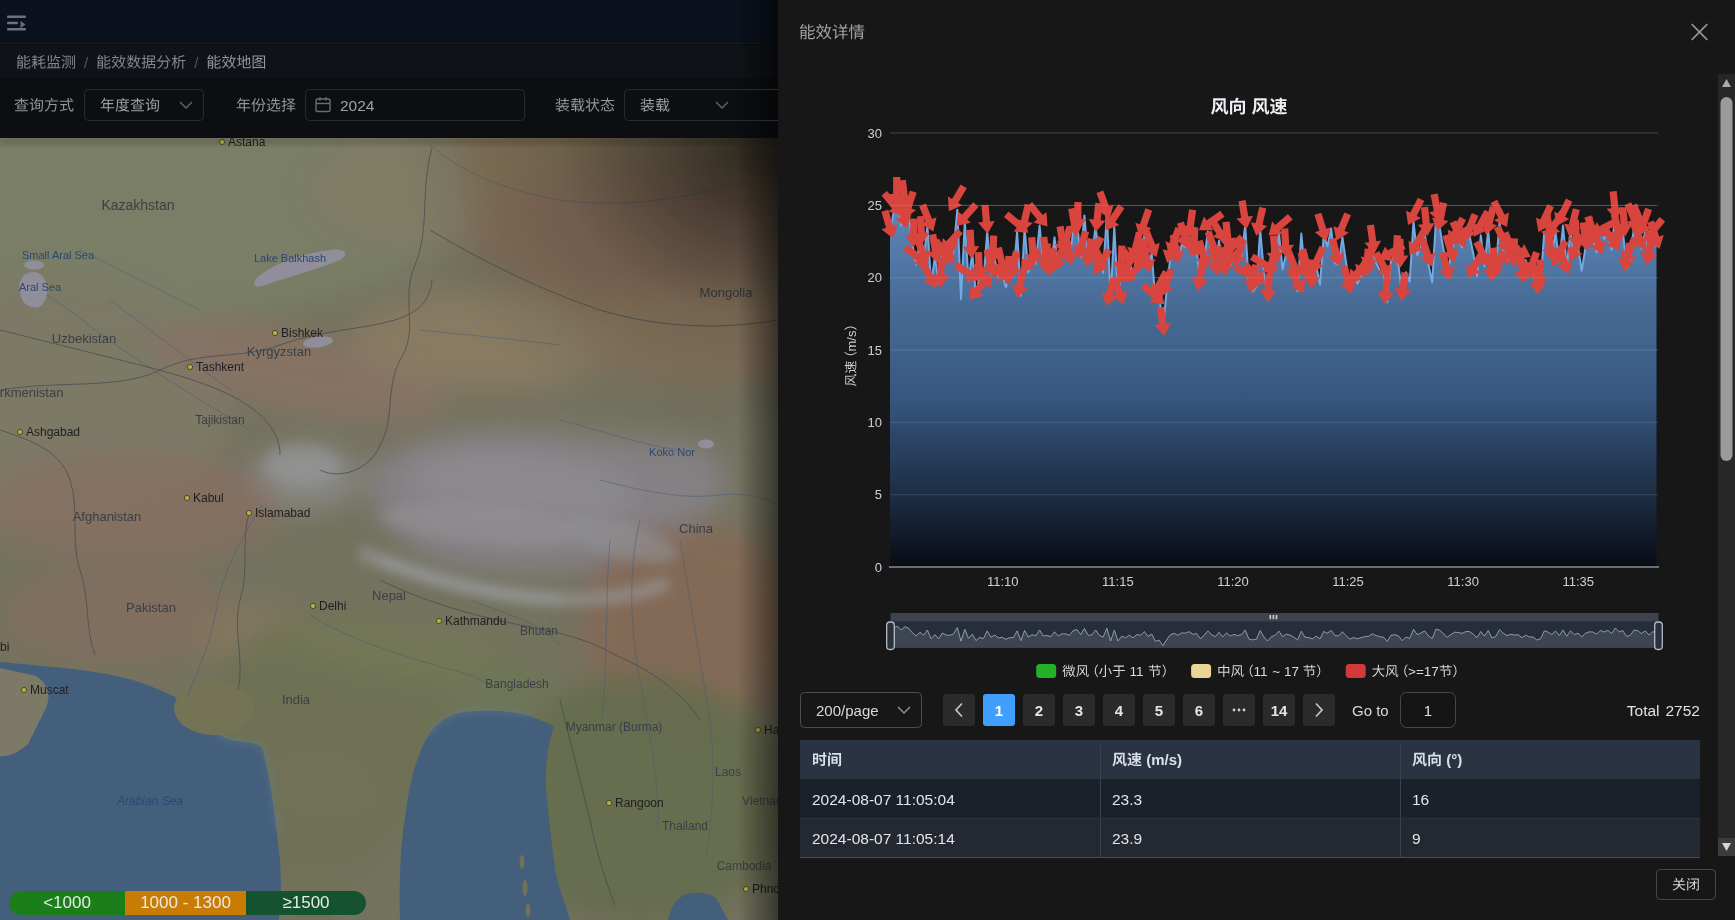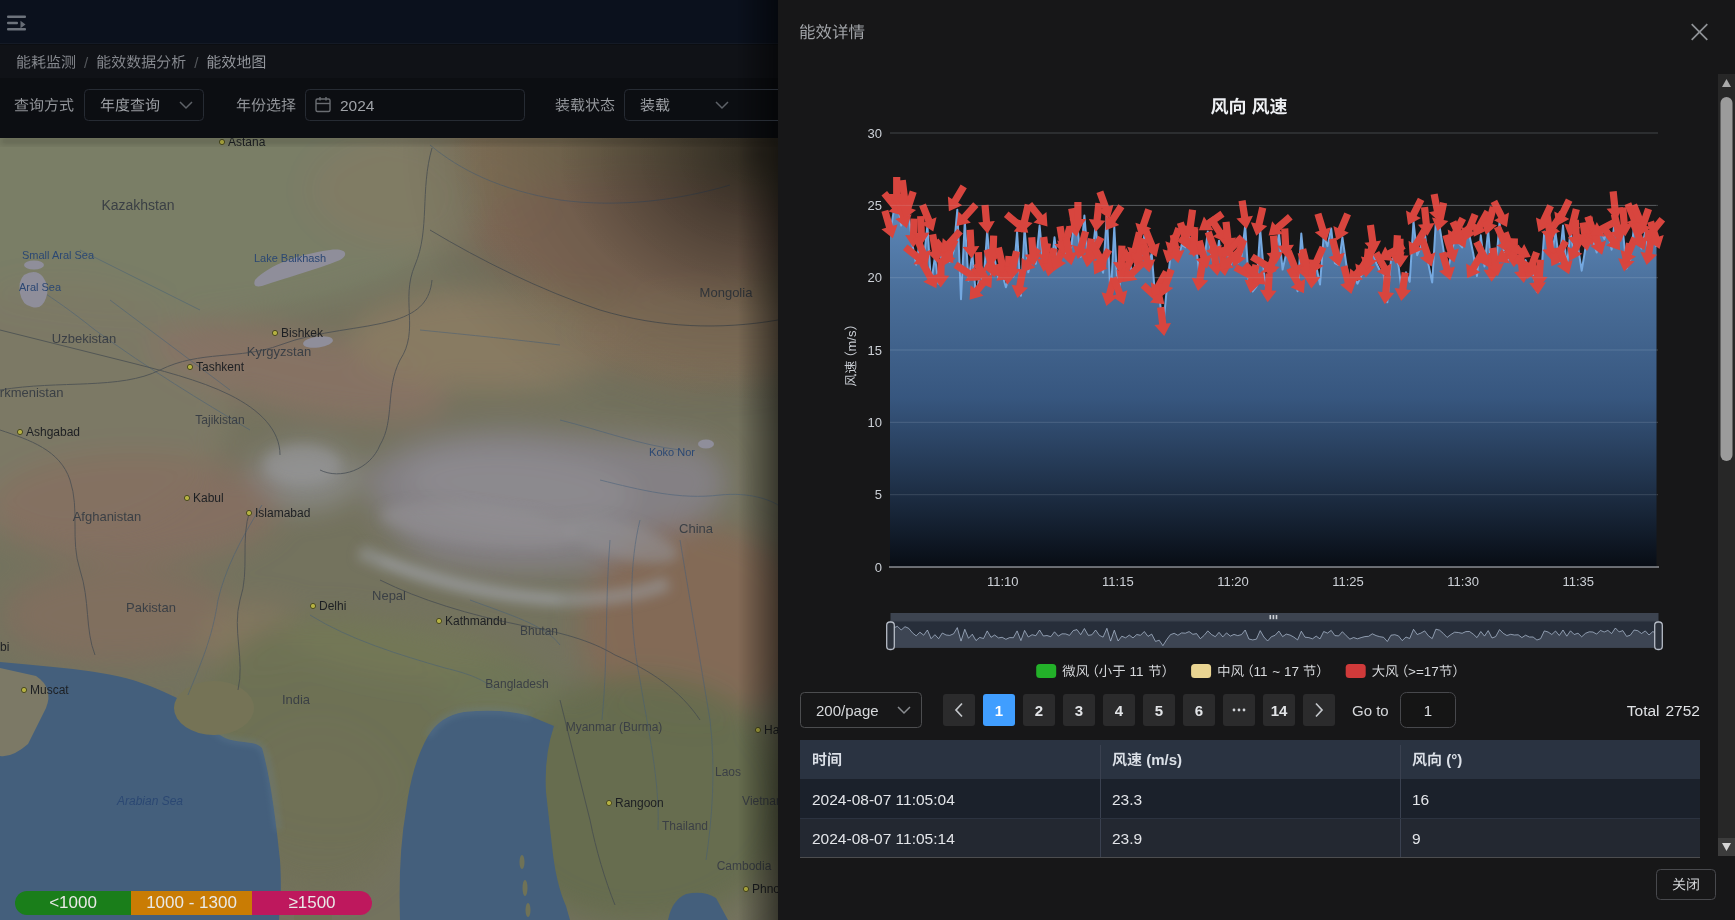--- a/index.html
+++ b/index.html
@@ -202,24 +202,24 @@
         <circle cx="746" cy="889" r="2.6" fill="#d6d246" stroke="#50501c" stroke-width="1"></circle>
         <text x="752" y="893">Phnom</text>
       </g>
       <text x="0" y="651" font-size="12px" fill="#181b1f">bi</text>
       <rect x="0" y="138" width="778" height="782" fill="#55554f" opacity="0.10"></rect>
       <rect x="0" y="138" width="778" height="782" fill="#14141a" opacity="0.10"></rect>
       <rect x="380" y="138" width="398" height="320" fill="url(#vig)"></rect>
       <rect x="0" y="138" width="778" height="6" fill="#000" opacity="0.2" filter="url(#mb3)"></rect>
     </svg>
 <div class="abs" style="left:738px;top:0;width:40px;height:920px;background:linear-gradient(to right, rgba(0,0,0,0), rgba(0,0,0,0.5))"></div>
-<div class="abs" style="left:15px;top:891px;width:357px;height:24px;border-radius:12px;overflow:hidden;display:flex;color:#e9e9e7;font-size:17px;line-height:24px;text-align:center">
+<div class="abs" style="left:9px;top:891px;width:357px;height:24px;border-radius:12px;overflow:hidden;display:flex;color:#e9e9e7;font-size:17px;line-height:24px;text-align:center">
 <div style="width:116px;background:#1a7e1a">&lt;1000</div>
       <div style="width:121px;background:#c97c04">1000 - 1300</div>
-      <div style="width:120px;background:#be185d">≥1500</div>
+      <div style="width:120px;background:#14532d">≥1500</div>
 </div>
 <svg style="position:absolute;left:0;top:0" width="778" height="138" viewBox="0 0 778 138" font-family="'Liberation Sans', sans-serif">
       <g fill="#6d737c">
         <rect x="7" y="15.5" width="19" height="2.6" rx="1"></rect>
         <rect x="7" y="21.7" width="11" height="2.6" rx="1"></rect>
         <rect x="7" y="27.9" width="19" height="2.6" rx="1"></rect>
         <path d="M20.5 20.8 L25.5 24.5 L20.5 28.2 Z" fill="#666c75"></path>
       </g>
       <g fill="#85888e">
         <use href="#g0" transform="translate(16.00,67.5) scale(0.0150,-0.0150)"></use>

